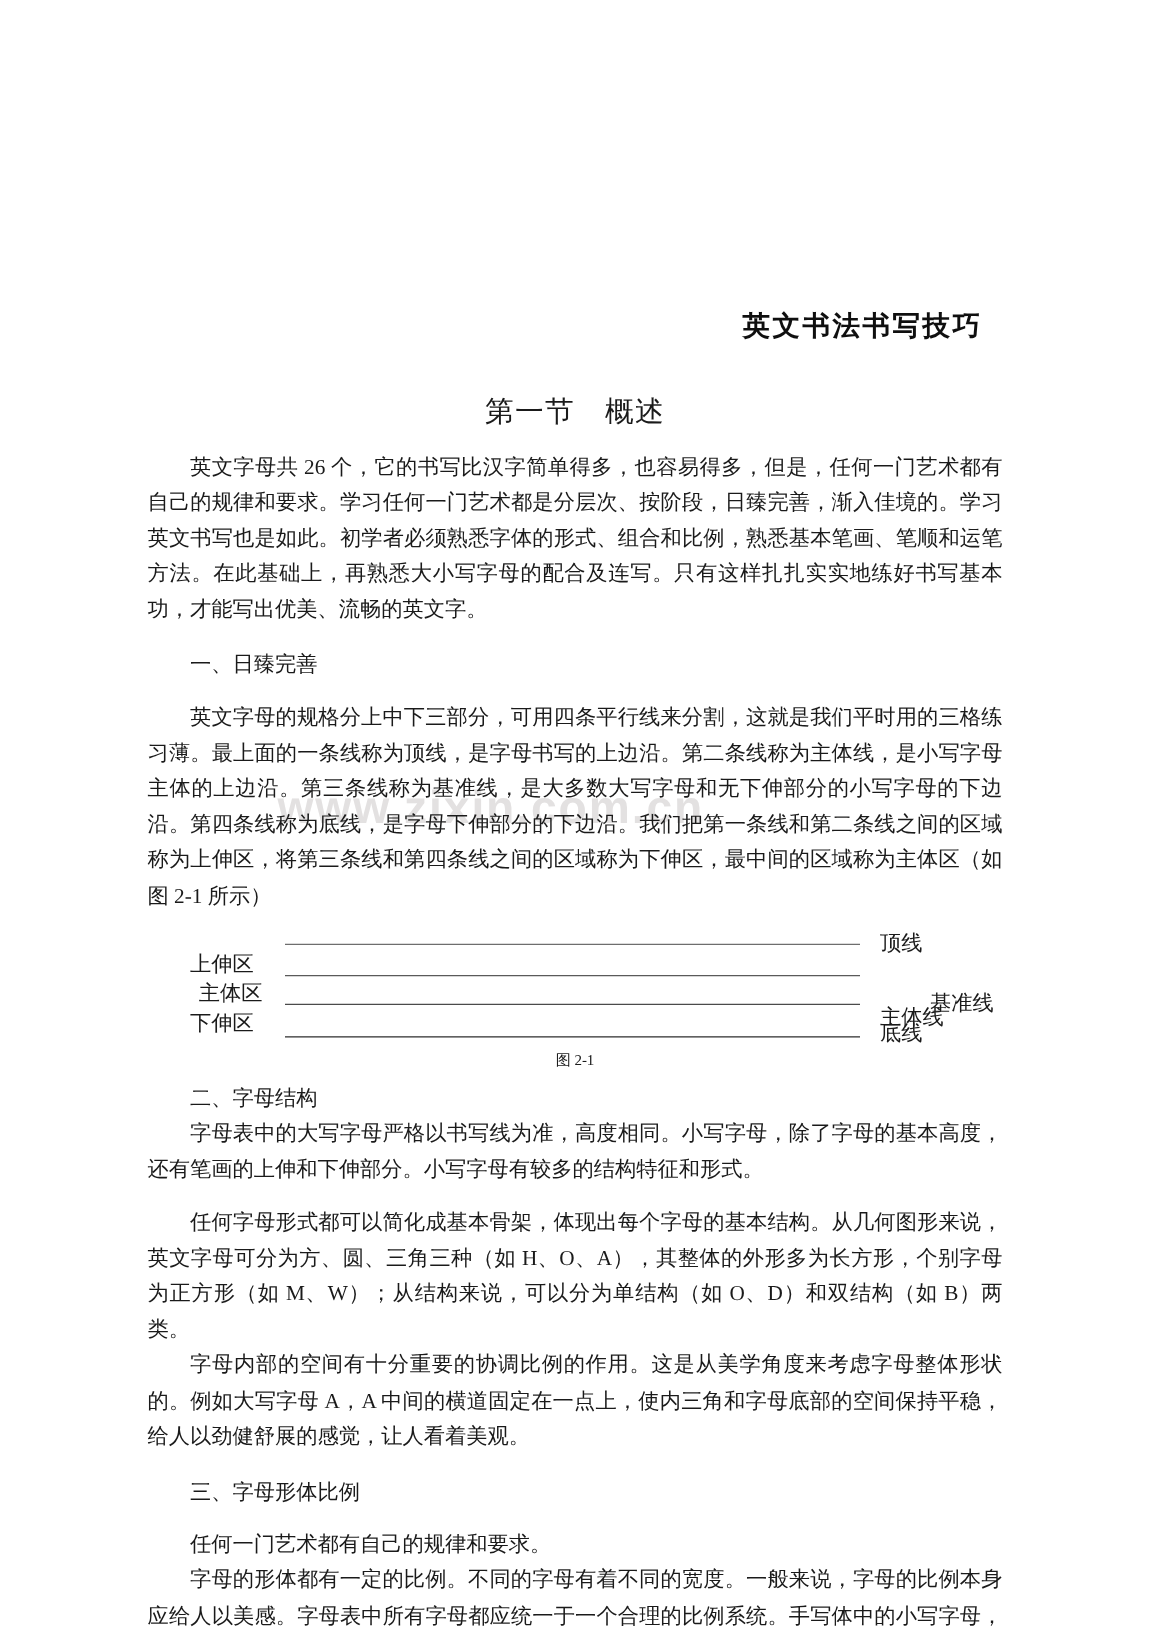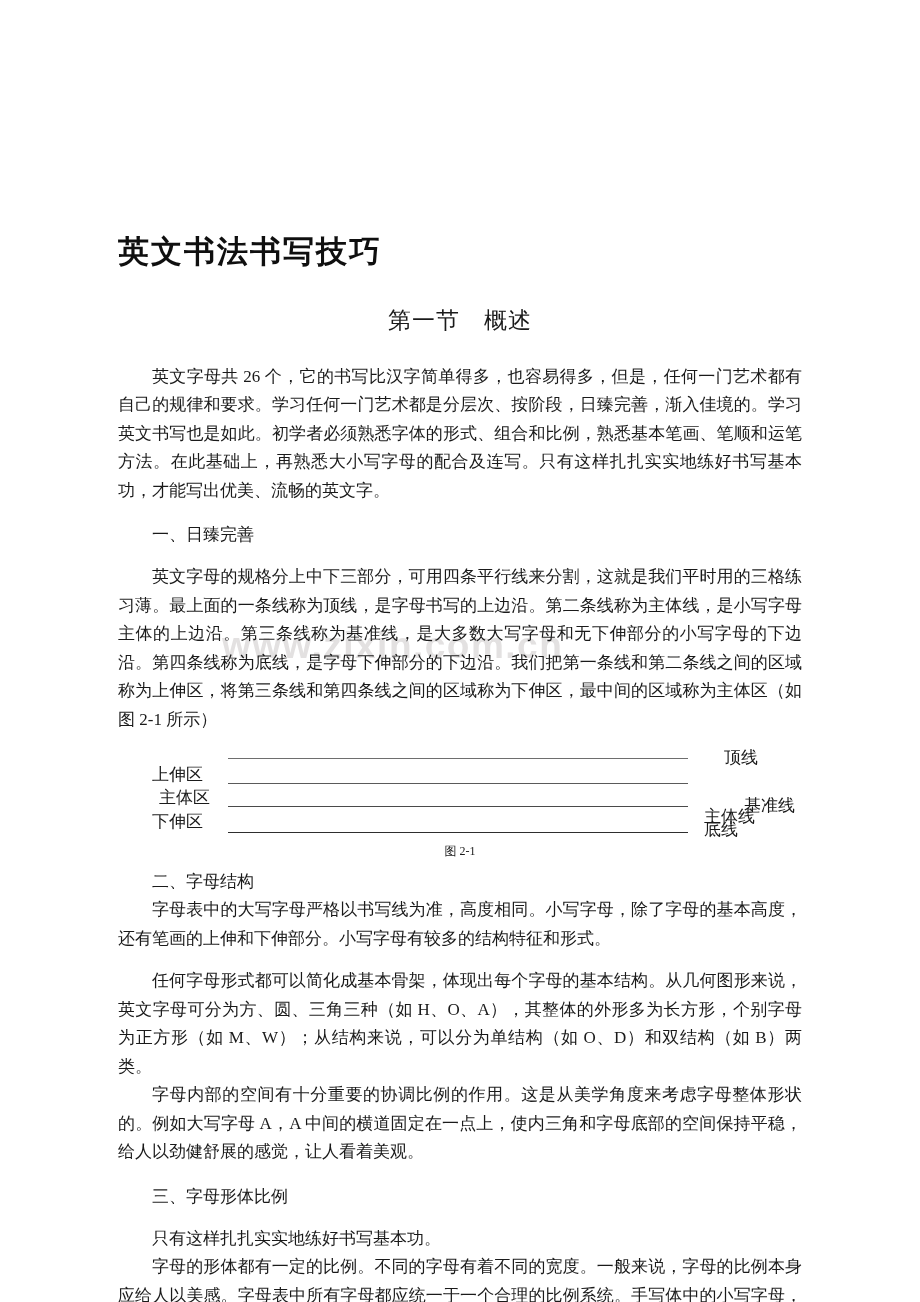--- a/index.html
+++ b/index.html
@@ -37,33 +37,33 @@
   
   .content {
     position: absolute;
     left: 118px;
     top: 0;
     width: 684px;
     z-index: 2;
   }
 
   .doc-title {
-    margin: 0;
+    margin: 16px;
     padding-top: 232px;
-    text-align: left;
+    text-align: right;
     font-family: "DejaVu Sans", "Liberation Sans", sans-serif;
-    font-size: 31px;
+    font-size: 22px;
     font-weight: 700;
     letter-spacing: 2px;
     line-height: 1.25;
     color: #0f0f0f;
   }
 
   .section-title {
-    margin: 12px;
+    margin: 0;
     padding-top: 22px;
     text-align: center;
     font-size: 23px;
     font-weight: 400;
     letter-spacing: 1px;
     line-height: 1.4;
     color: #1a1a1a;
   }
 
   p.body-text {
@@ -131,21 +131,21 @@
   .zone-label.z3 { top: 71px; }
 
   .line-label {
     position: absolute;
     left: 586px;
     font-size: 17px;
     line-height: 18px;
     color: #1a1a1a;
     white-space: nowrap;
   }
-  .line-label.l1 { top: 7px; margin-left: 20px; }
+  .line-label.l1 { top: 7px; }
   .line-label.l2 { top: 31px; margin-top: 35px; }
   .line-label.l3 { top: 55px; margin-left: 40px; }
   .line-label.l4 { top: 79px; }
 
   .figure-caption {
     position: absolute;
     left: 0;
     top: 100px;
     width: 684px;
     text-align: center;
@@ -197,18 +197,18 @@
     <h3 class="sub-heading">二、字母结构</h3>
 
     <p class="body-text tight">字母表中的大写字母严格以书写线为准，高度相同。小写字母，除了字母的基本高度，还有笔画的上伸和下伸部分。小写字母有较多的结构特征和形式。</p>
 
     <p class="body-text">任何字母形式都可以简化成基本骨架，体现出每个字母的基本结构。从几何图形来说，英文字母可分为方、圆、三角三种（如 H、O、A），其整体的外形多为长方形，个别字母为正方形（如 M、W）；从结构来说，可以分为单结构（如 O、D）和双结构（如 B）两类。</p>
 
     <p class="body-text tight">字母内部的空间有十分重要的协调比例的作用。这是从美学角度来考虑字母整体形状的。例如大写字母 A，A 中间的横道固定在一点上，使内三角和字母底部的空间保持平稳，给人以劲健舒展的感觉，让人看着美观。</p>
 
     <h3 class="sub-heading">三、字母形体比例</h3>
 
-    <p class="body-text">只有这样扎扎实实地练好书写基本功。</p>
+    <p class="body-text">任何一门艺术都有自己的规律和要求。</p>
 
     <p class="body-text tight">字母的形体都有一定的比例。不同的字母有着不同的宽度。一般来说，字母的比例本身应给人以美感。字母表中所有字母都应统一于一个合理的比例系统。手写体中的小写字母，除 i、l、m、w 和 z 字母外，其余字母的宽度基本相同。在大写字母与小写字母的相对比例</p>
 
   </div>
 </div>
 
 </body></html>

